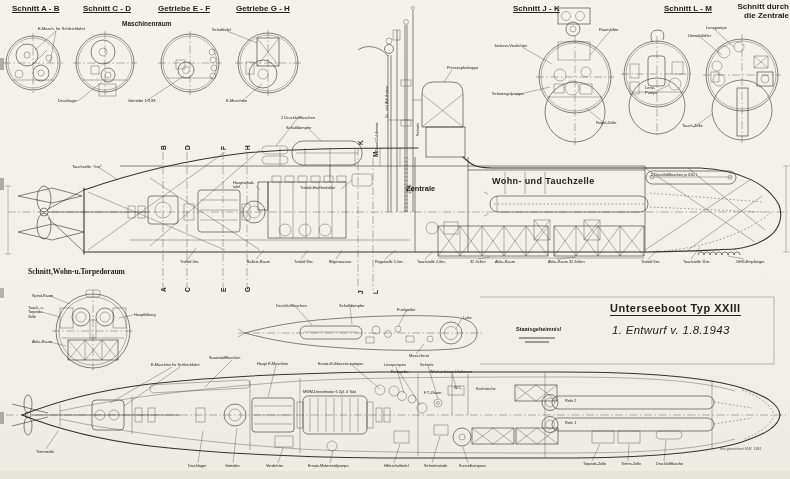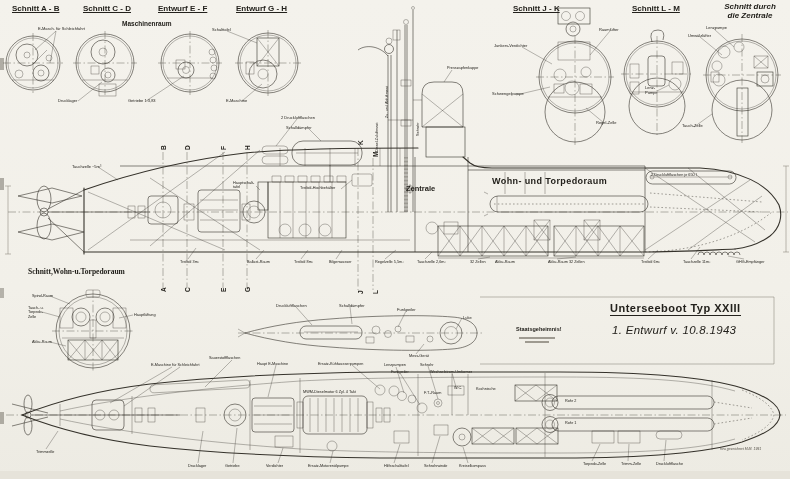--- a/index.html
+++ b/index.html
@@ -369,30 +369,30 @@
     <rect class="t" x="656" y="431" width="26" height="8" rx="4"></rect>
 
     <path class="ld" d="M172,367 L110,403 M180,367 L124,406 M232,360 L205,387 M276,365 L268,397 M352,365 L380,389 M396,367 L404,393 M428,366 L438,399 M400,373 L420,405 M452,373 L456,387"></path>
     <path class="ld" d="M46,449 L58,431 M198,463 L203,431 M233,463 L237,428 M278,463 L283,448 M330,463 L333,451 M394,463 L400,444 M432,463 L440,436 M468,463 L463,447 M592,461 L600,444 M628,461 L629,444 M664,461 L666,440"></path>
   </g>
 </svg>
 
   <div>
       <div class="lbl" style="left: 12px; top: 4px; font-size: 8px; font-weight: bold; text-decoration: underline;">Schnitt    A - B</div>
       <div class="lbl" style="left: 83px; top: 4px; font-size: 8px; font-weight: bold; text-decoration: underline;">Schnitt    C - D</div>
-      <div class="lbl" style="left: 158px; top: 4px; font-size: 8px; font-weight: bold; text-decoration: underline;">Entwurf    E - F</div>
-      <div class="lbl" style="left: 236px; top: 4px; font-size: 8px; font-weight: bold; text-decoration: underline;">Entwurf    G - H</div>
+      <div class="lbl" style="left: 158px; top: 4px; font-size: 8px; font-weight: bold; text-decoration: underline;">Getriebe    E - F</div>
+      <div class="lbl" style="left: 236px; top: 4px; font-size: 8px; font-weight: bold; text-decoration: underline;">Getriebe    G - H</div>
       <div class="lbl" style="left: 122px; top: 20px; font-size: 6.5px; font-weight: bold;">Maschinenraum</div>
       <div class="lbl" style="left: 513px; top: 4px; font-size: 8px; font-weight: bold; text-decoration: underline;">Schnitt  J - K</div>
-      <div class="lbl" style="left: 632px; top: 4px; font-size: 8px; font-weight: bold; text-decoration: underline;">Schnitt L - M</div>
-      <div class="lbl" style="left: 711px; top: 2px; font-size: 8px; width: 78px; font-weight: bold; text-align: center; font-style: italic;">Schnitt durch
+      <div class="lbl" style="left: 664px; top: 4px; font-size: 8px; font-weight: bold; text-decoration: underline;">Schnitt L - M</div>
+      <div class="lbl" style="left: 711px; top: 2px; font-size: 8px; width: 78px; font-weight: bold; text-align: right;">Schnitt durch
 die Zentrale</div>
       <div class="lbl" style="left: 28px; top: 268px; font-size: 7.5px; font-weight: bold; font-family: Liberation Serif, serif;">Schnitt,Wohn-u.Torpedoraum</div>
       <div class="lbl" style="left: 406px; top: 185px; font-size: 7.5px; font-weight: bold;">Zentrale</div>
-      <div class="lbl" style="left: 492px; top: 176px; font-size: 9px; font-weight: bold; letter-spacing: 0.4px;">Wohn- und Torpedoraum</div>
+      <div class="lbl" style="left: 492px; top: 176px; font-size: 9px; font-weight: bold; letter-spacing: 0.4px;">Wohn- und Tauchzelle</div>
       <div class="lbl" style="left: 38px; top: 27px; font-size: 4px;">E-Masch. für Schleichfahrt</div>
       <div class="lbl" style="left: 58px; top: 99px; font-size: 4px;">Drucklager</div>
       <div class="lbl" style="left: 128px; top: 99px; font-size: 4px;">Getriebe 1:3,83</div>
       <div class="lbl" style="left: 212px; top: 28px; font-size: 4px;">Schalttafel</div>
       <div class="lbl" style="left: 226px; top: 99px; font-size: 4px;">E-Maschine</div>
       <div class="lbl" style="left: 494px; top: 44px; font-size: 4px;">Junkers-Verdichter</div>
       <div class="lbl" style="left: 599px; top: 28px; font-size: 4px;">Raumlüfter</div>
       <div class="lbl" style="left: 492px; top: 92px; font-size: 4px;">Schwengelpumpe</div>
       <div class="lbl" style="left: 596px; top: 121px; font-size: 4px;">Regel-Zelle</div>
       <div class="lbl" style="left: 706px; top: 26px; font-size: 4px;">Lenzpumpe</div>
@@ -467,19 +467,19 @@
       <div class="lbl" style="left: 308px; top: 464px; font-size: 3.8px;">Ersatz-Motorenölpumpe</div>
       <div class="lbl" style="left: 384px; top: 464px; font-size: 3.8px;">Hilfsschalttafel</div>
       <div class="lbl" style="left: 424px; top: 464px; font-size: 3.8px;">Sehrohrwinde</div>
       <div class="lbl" style="left: 459px; top: 464px; font-size: 3.8px;">Kreiselkompass</div>
       <div class="lbl" style="left: 583px; top: 462px; font-size: 3.8px;">Torpedo-Zelle</div>
       <div class="lbl" style="left: 621px; top: 462px; font-size: 3.8px;">Trimm-Zelle</div>
       <div class="lbl" style="left: 656px; top: 462px; font-size: 3.8px;">Druckluftflasche</div>
     </div>
 
   <div class="tb tb-title">Unterseeboot  Typ XXIII</div>
-  <div class="tb tb-sub">1. Entwurf v. 10.8.1943</div>
+  <div class="tb tb-sub">1. Entwurf v. 1.8.1943</div>
   <div class="tb tb-secret">Staatsgeheimnis!</div>
   <div class="smudge s1"></div>
   <div class="smudge s2"></div>
   <div class="tb tb-credit">neu gezeichnet  M.M. 1991</div>
 
 </div>
 
 </body></html>

